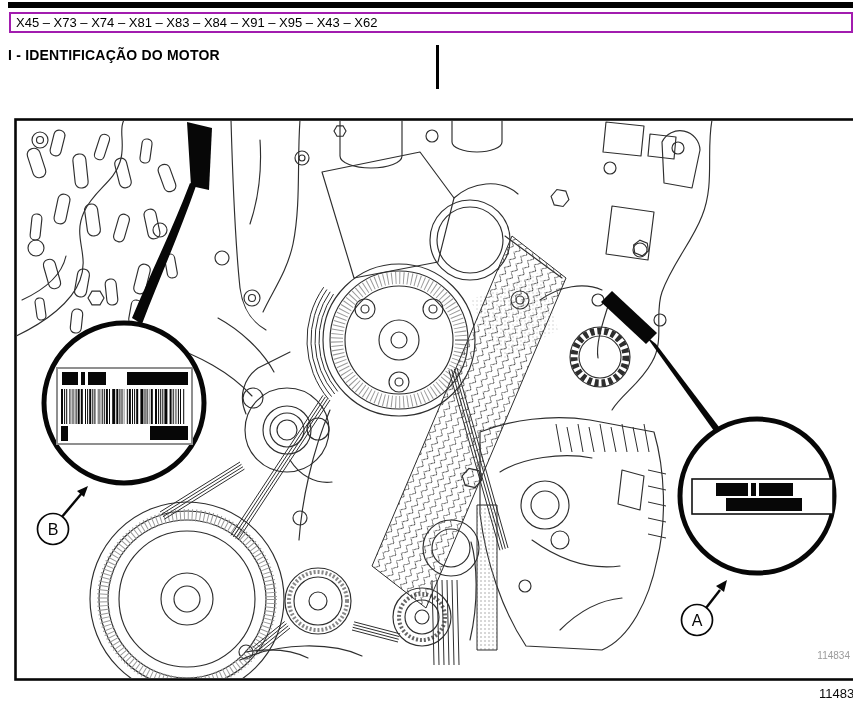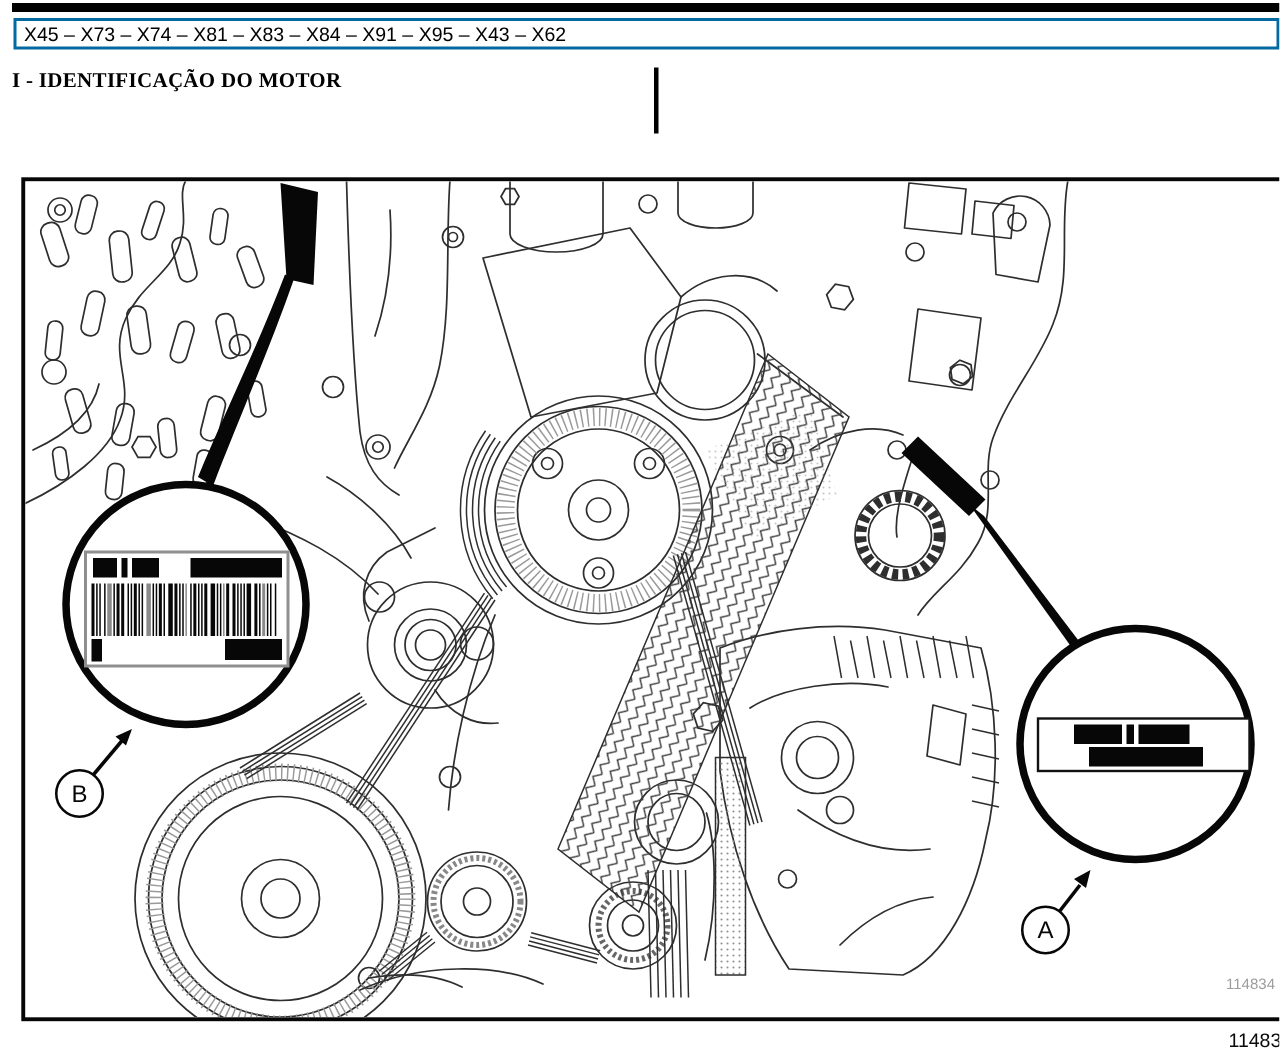--- a/index.html
+++ b/index.html
@@ -5,24 +5,24 @@
   html,body{margin:0;padding:0;}
   body{
     width:853px;height:706px;overflow:hidden;position:relative;
     background:#ffffff;color:#000;
     font-family:"Liberation Sans","DejaVu Sans",sans-serif;
   }
   .abs{position:absolute;}
   #topbar{left:8px;top:2px;width:845px;height:6px;background:#000;}
   #modelsBox{
     left:9px;top:12px;width:844px;height:21px;box-sizing:border-box;
-    border:2px solid #0369a1;font-size:13px;line-height:17px;padding-left:5px;
+    border:2px solid #a21caf;font-size:13px;line-height:17px;padding-left:5px;
     white-space:nowrap;overflow:hidden;
   }
-  #sectionTitle{left:8px;top:47px;font-size:14px;font-weight:bold;letter-spacing:.2px;font-family:Liberation Serif, serif;}
+  #sectionTitle{left:8px;top:47px;font-size:14px;font-weight:bold;letter-spacing:.2px;}
   #colDivider{left:436px;top:45px;width:3px;height:44px;background:#000;}
   #figSvg{left:0;top:0;}
   svg text{font-family:"Liberation Sans","DejaVu Sans",sans-serif;}
 </style>
 </head>
 <body>
 
 <div id="topbar" class="abs"></div>
 <div id="modelsBox" class="abs">
   <span>X45 – X73 – X74 – X81 – X83 – X84 – X91 – X95 – X43 – X62</span>

